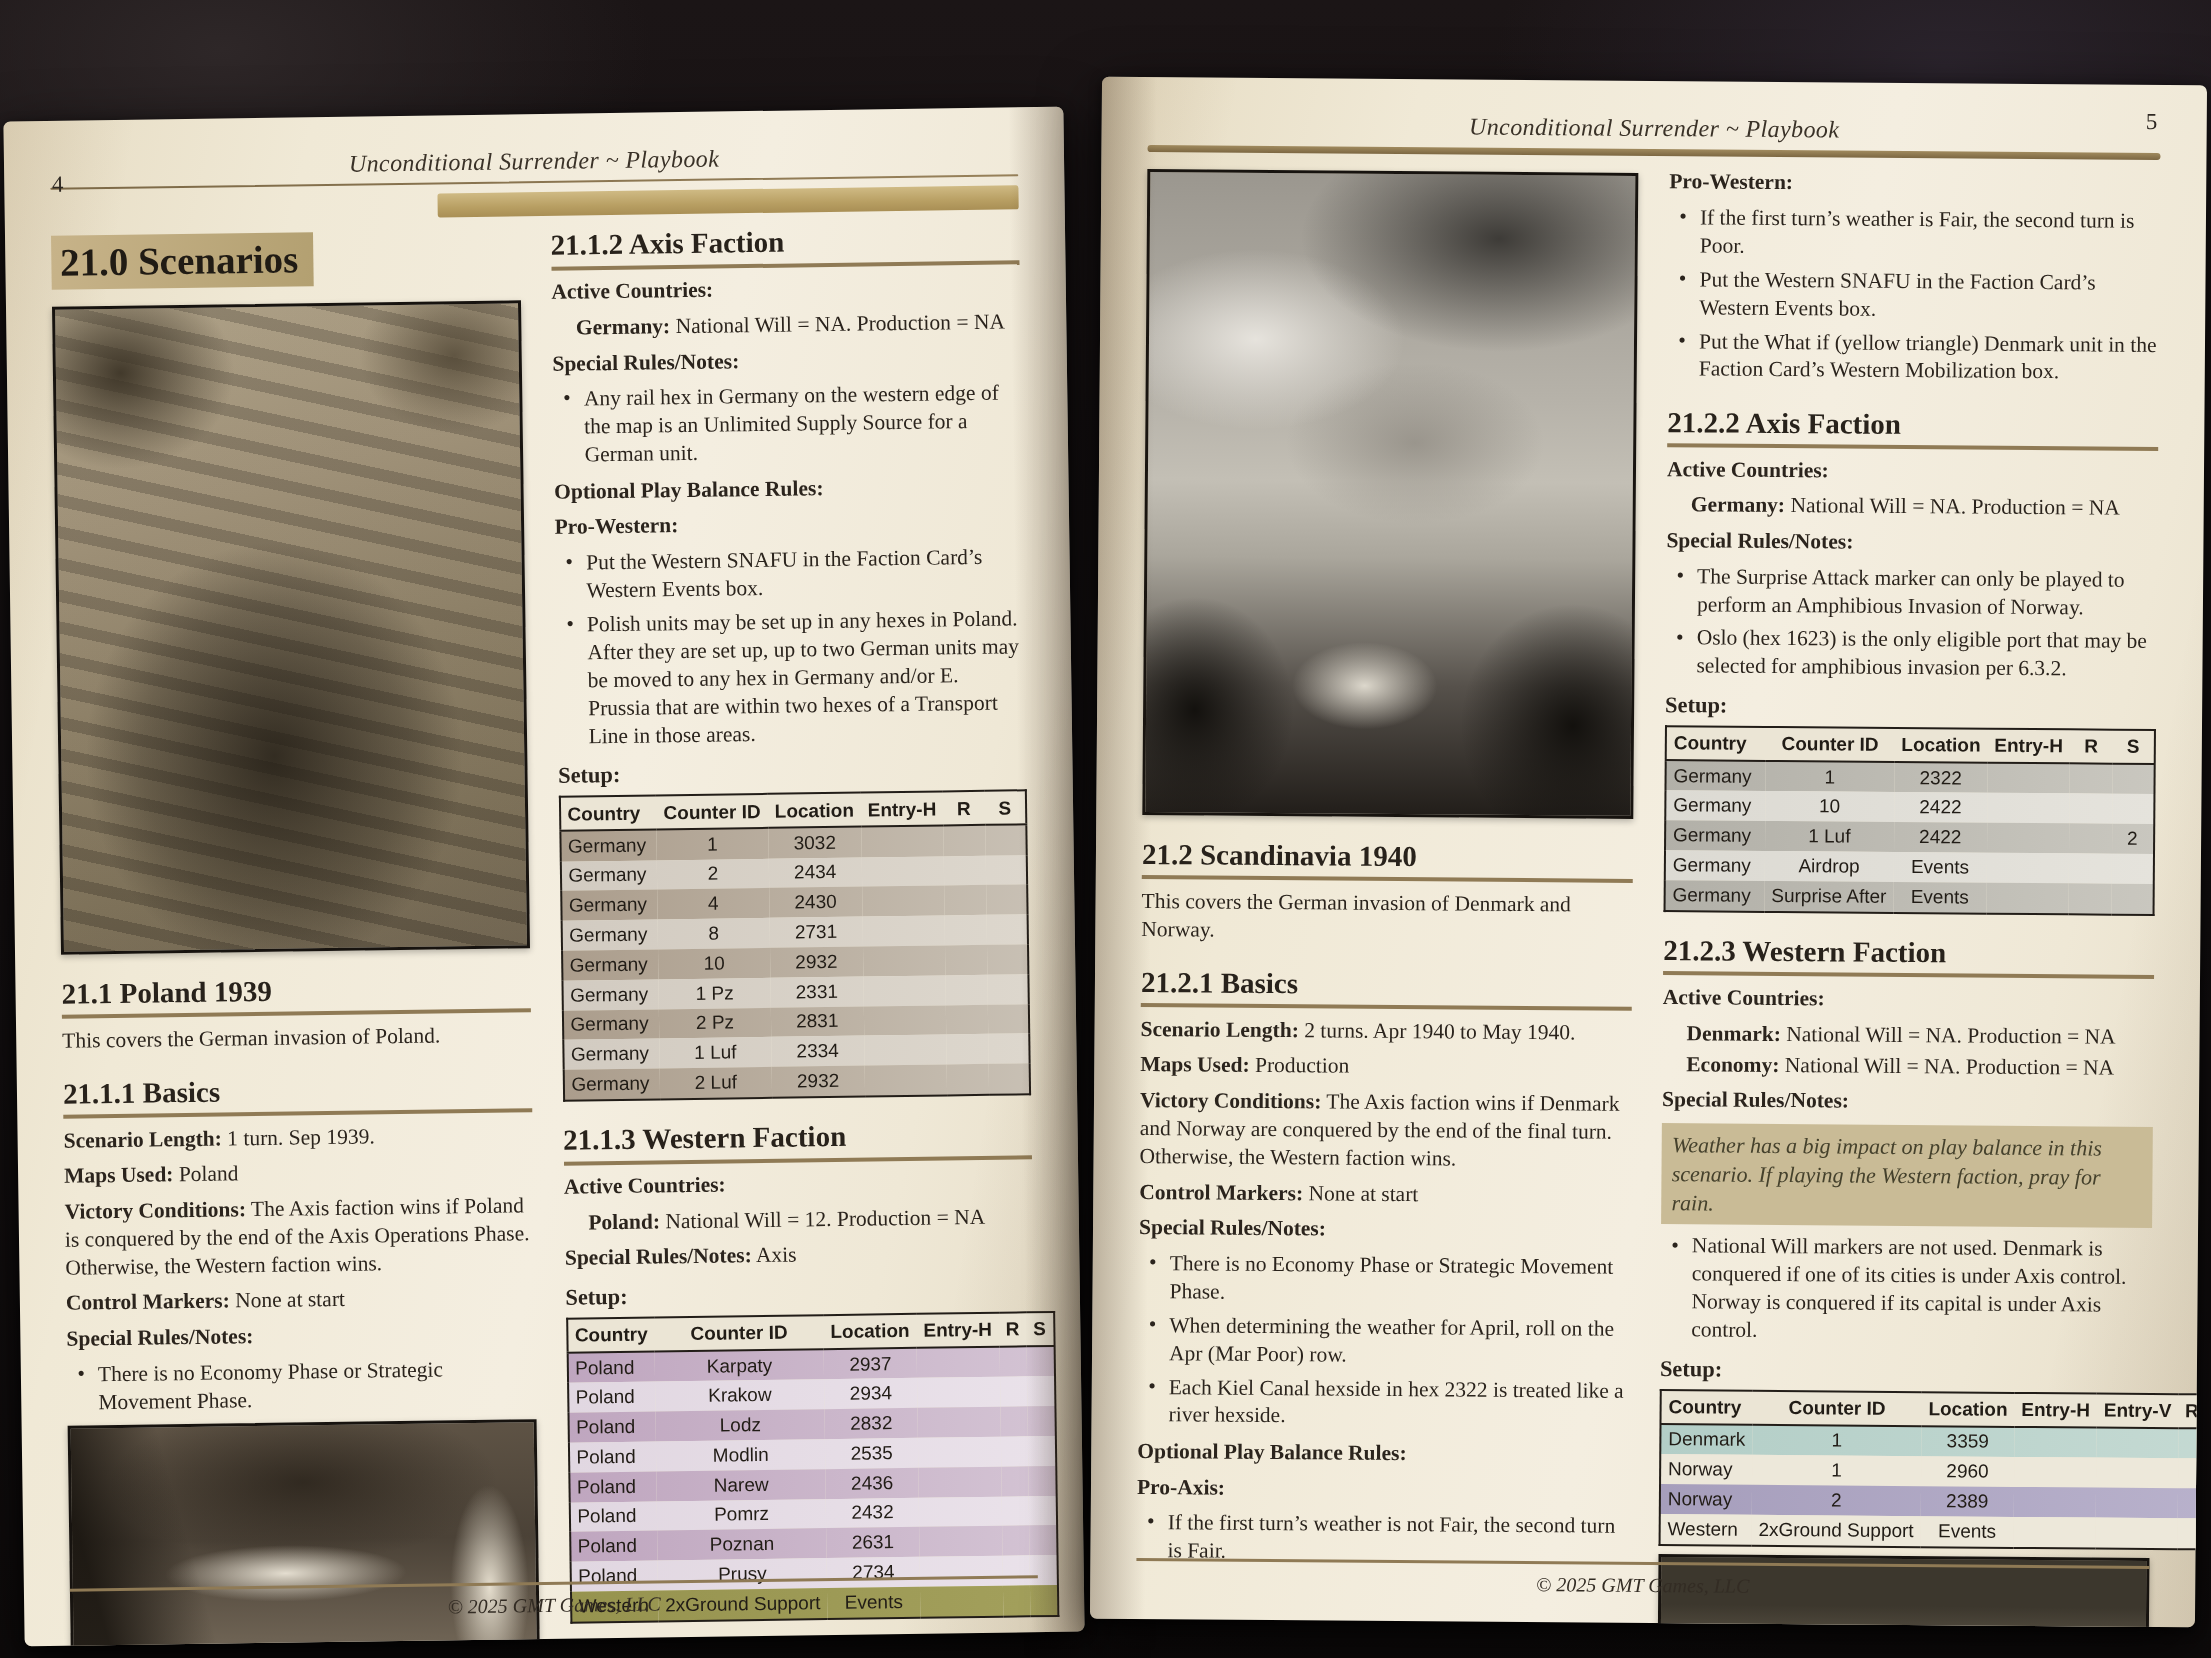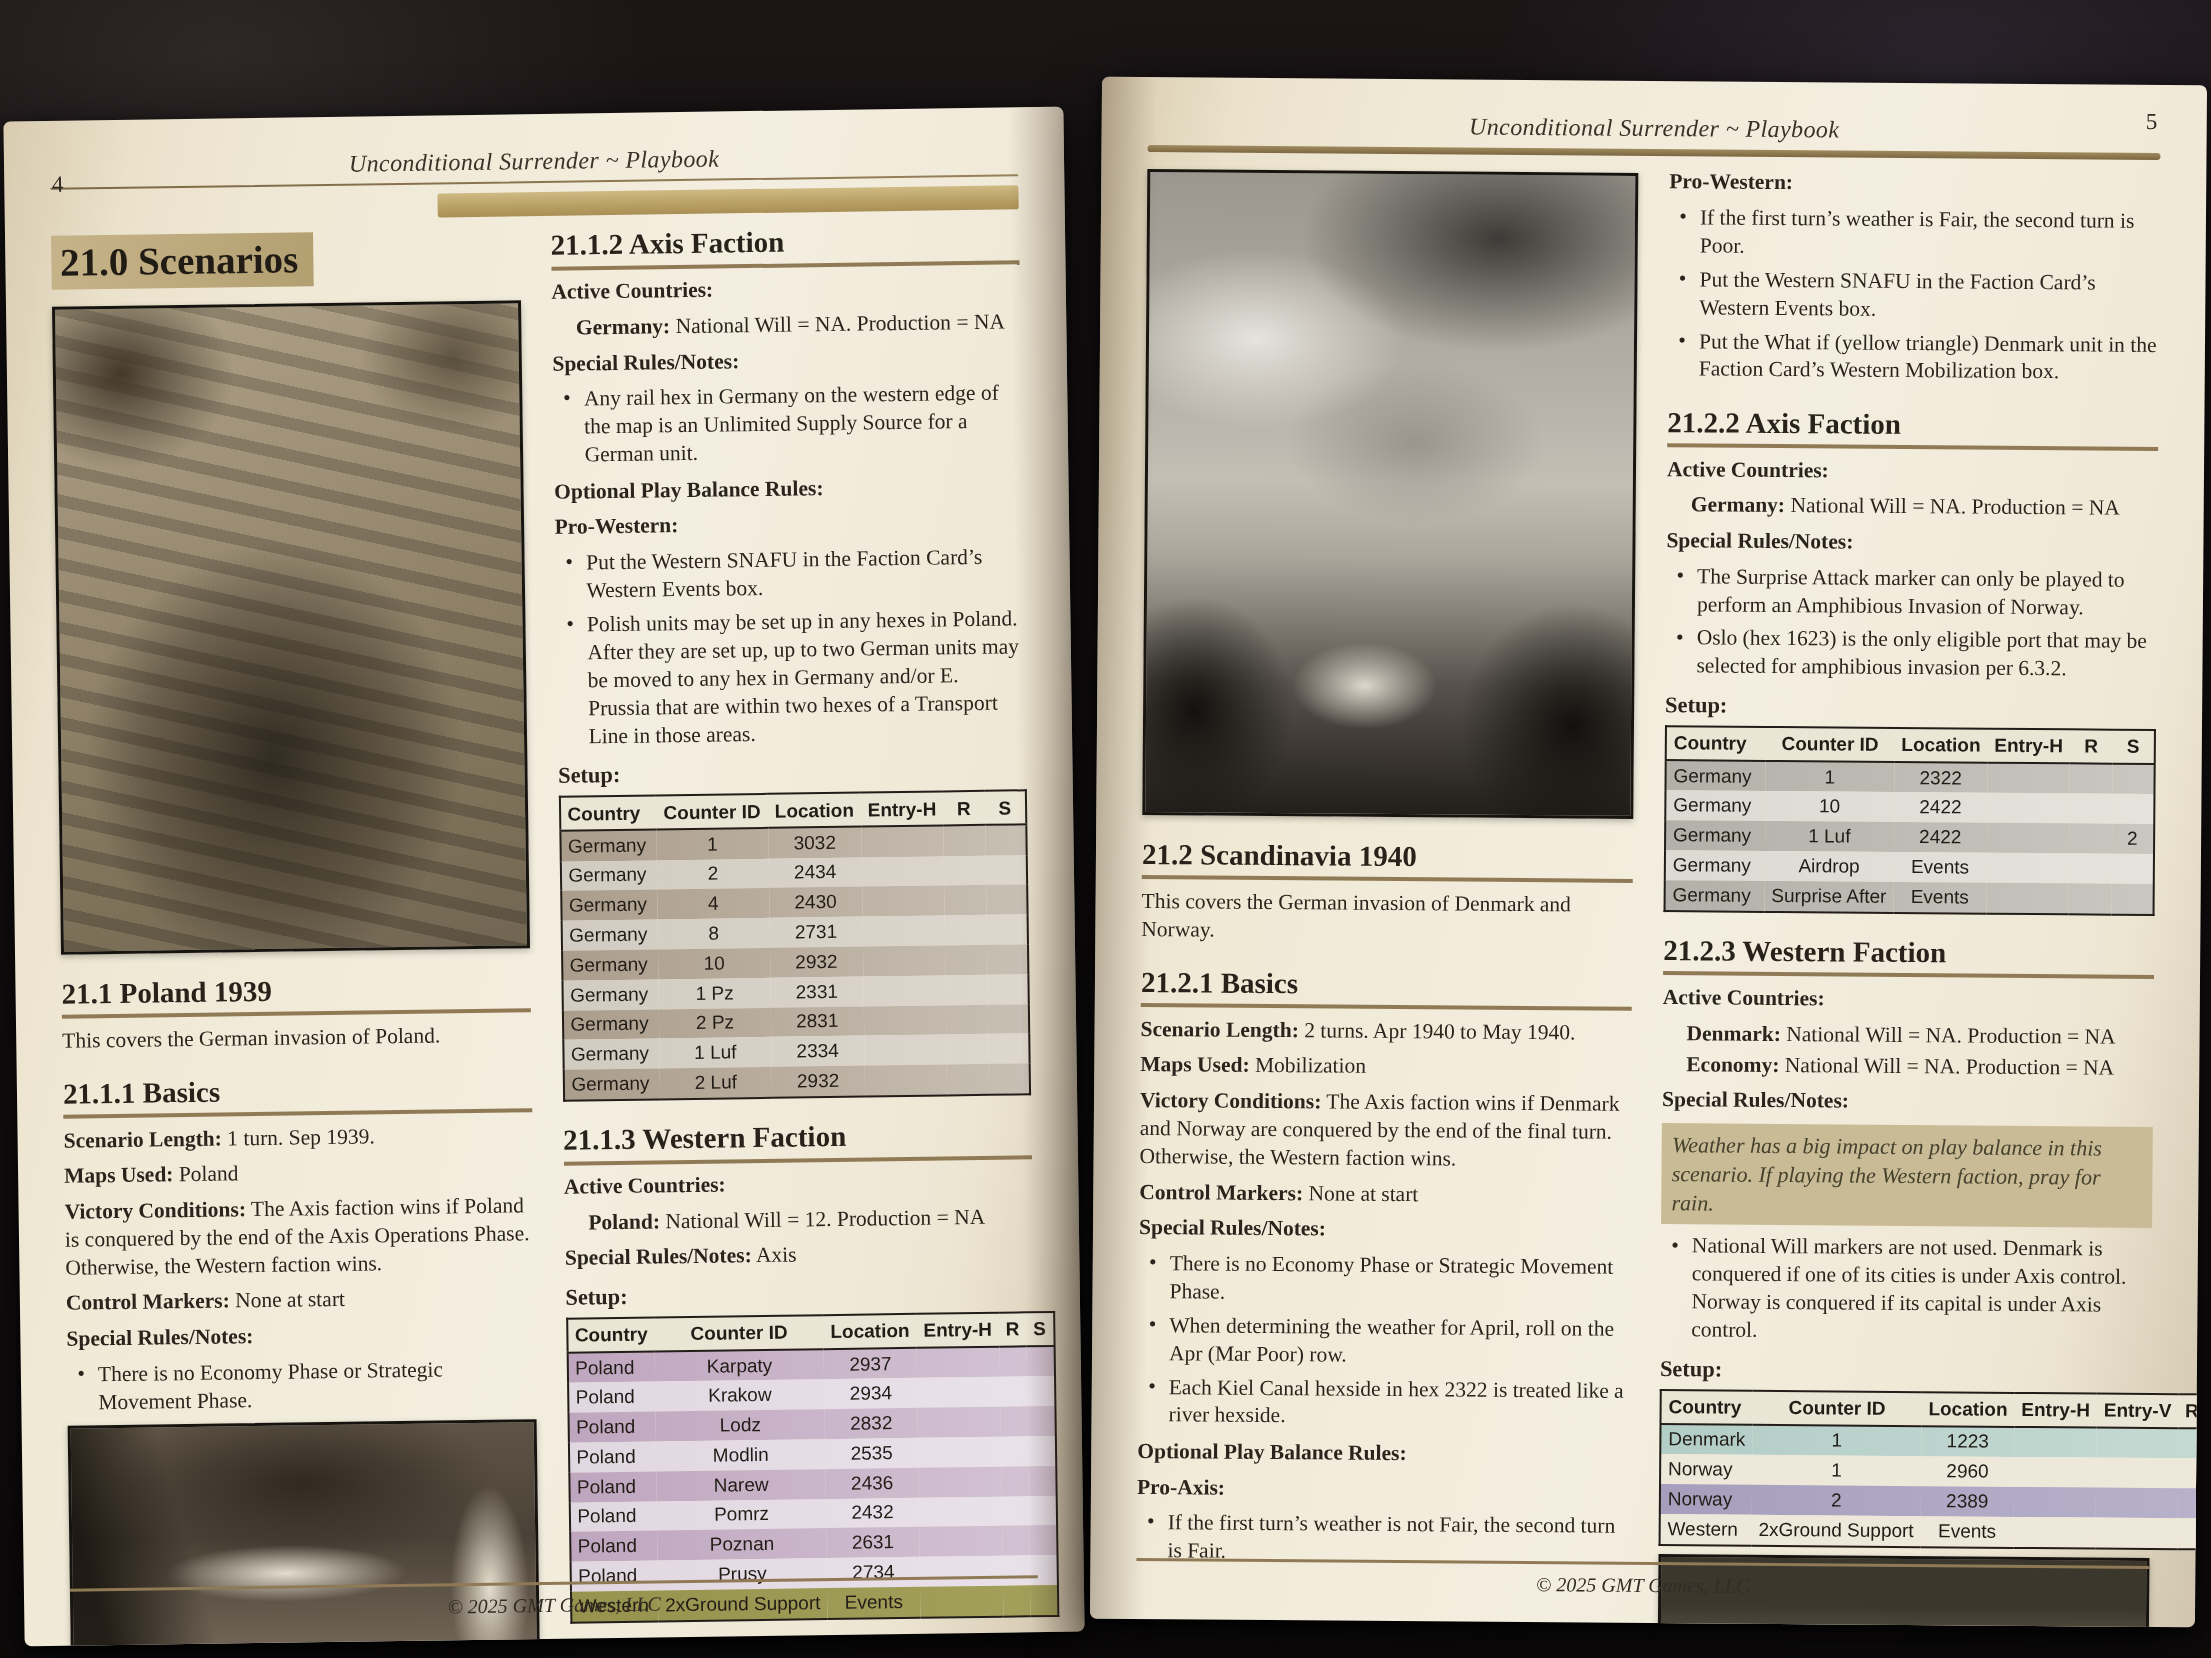--- a/index.html
+++ b/index.html
@@ -371,21 +371,21 @@
       <div class="col">
         <div class="photo" id="photo-harbor" title="Black-and-white photo: warships and burning harbor during the invasion of Norway"></div>
 
         <div class="h3">21.2 Scandinavia 1940</div>
         <p>This covers the German invasion of Denmark and Norway.</p>
 
         <div class="h3">21.2.1 Basics</div>
         <p><span class="lbl">Scenario Length:</span>
           <span>2 turns. Apr 1940 to May 1940.</span></p>
         <p><span class="lbl">Maps Used:</span>
-          <span>Mobilization</span></p>
+          <span>Production</span></p>
         <p><span class="lbl">Victory Conditions:</span>
           <span>The Axis faction wins if Denmark and Norway are conquered by the end of the final turn. Otherwise, the Western faction wins.</span></p>
         <p><span class="lbl">Control Markers:</span>
           <span>None at start</span></p>
         <p><span class="lbl">Special Rules/Notes:</span></p>
         <ul class="bullets">
           <li>There is no Economy Phase or Strategic Movement Phase.</li>
           <li>When determining the weather for April, roll on the Apr (Mar Poor) row.</li>
           <li>Each Kiel Canal hexside in hex 2322 is treated like a river hexside.</li>
         </ul>
@@ -490,21 +490,21 @@
                 <th>Entry-H</th>
                 <th>Entry-V</th>
                 <th>R</th>
                 <th>S</th>
               </tr>
             </thead>
             <tbody>
               <tr class="tone-teal">
                 <td>Denmark</td>
                 <td>1</td>
-                <td>1223</td>
+                <td>3359</td>
                 <td></td>
                 <td></td>
                 <td></td>
                 <td></td>
               </tr>
               <tr class="tone-cream">
                 <td>Norway</td>
                 <td>1</td>
                 <td>2960</td>
                 <td></td>

